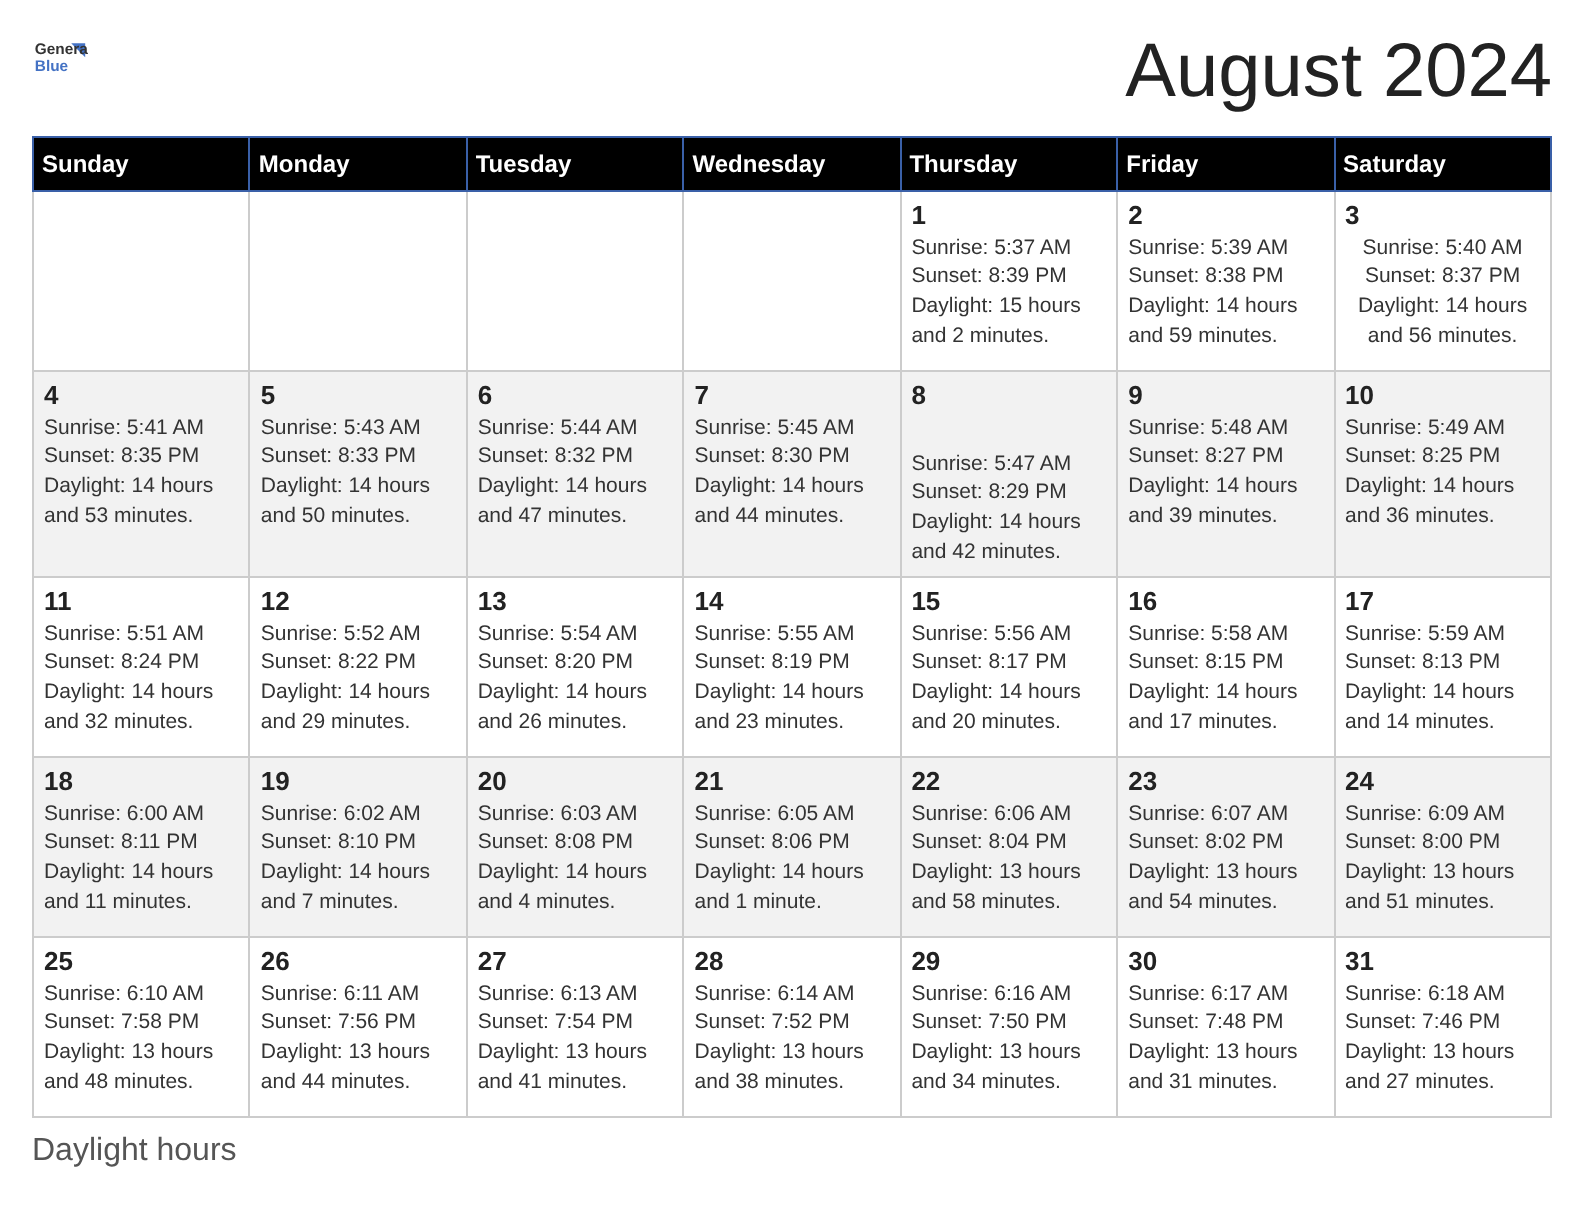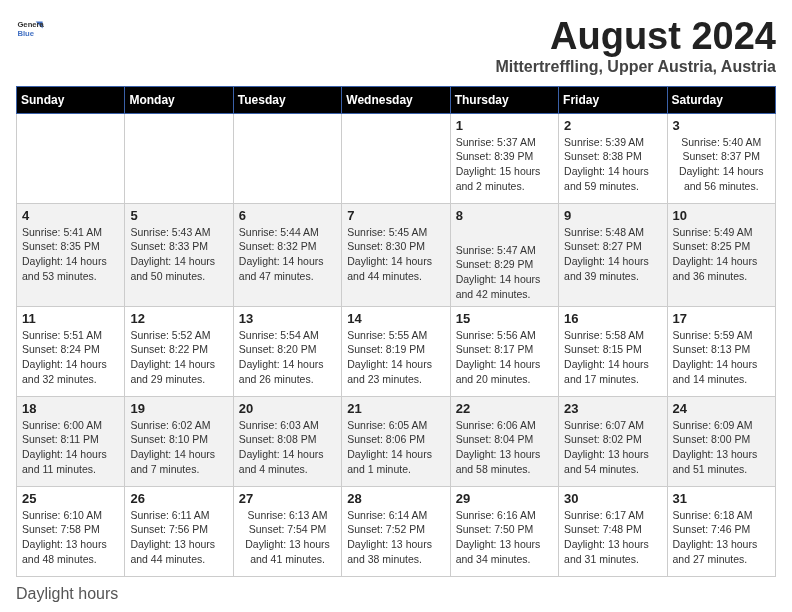--- a/index.html
+++ b/index.html
@@ -21,21 +21,21 @@
       align-items: center;
       gap: 4px;
     }
     .logo-icon {
       width: 28px;
       height: 28px;
     }
     .title-area { text-align: right; }
     .title-area h1 {
       font-size: 38px;
-      font-weight: bold;
+      font-weight: normal;
       color: #222;
       line-height: 1.1;
     }
     .title-area h2 {
       font-size: 16px;
       font-weight: bold;
       color: #444;
     }
     table {
       width: 100%;
@@ -86,21 +86,20 @@
   <div class="logo">
     <svg class="logo-icon" viewBox="0 0 40 40">
       <rect width="40" height="40" fill="white"></rect>
       <polygon points="28,8 38,18 38,8" fill="#4472c4"></polygon>
       <text x="2" y="16" font-size="11" font-weight="bold" fill="#333" font-family="Arial">General</text>
       <text x="2" y="28" font-size="11" font-weight="bold" fill="#4472c4" font-family="Arial">Blue</text>
     </svg>
   </div>
   <div class="title-area">
     <h1>August 2024</h1>
-    <h2>Mittertreffling, Upper Austria, Austria</h2>
   </div>
 </div>
 
 <table>
   <thead>
     <tr>
     <th>Sunday</th>
         <th>Monday</th>
         <th>Tuesday</th>
         <th>Wednesday</th>
@@ -300,21 +299,21 @@
         </td>
         <td>
           <span class="day-num">26</span>
           <div class="day-info" style="white-space: pre-line;">Sunrise: 6:11 AM
 Sunset: 7:56 PM
 Daylight: 13 hours
 and 44 minutes.</div>
         </td>
         <td>
           <span class="day-num">27</span>
-          <div class="day-info" style="white-space: pre-line; text-align: center;">Sunrise: 6:13 AM
+          <div class="day-info" style="white-space: pre-line;">Sunrise: 6:13 AM
 Sunset: 7:54 PM
 Daylight: 13 hours
 and 41 minutes.</div>
         </td>
         <td>
           <span class="day-num">28</span>
           <div class="day-info" style="white-space: pre-line;">Sunrise: 6:14 AM
 Sunset: 7:52 PM
 Daylight: 13 hours
 and 38 minutes.</div>

